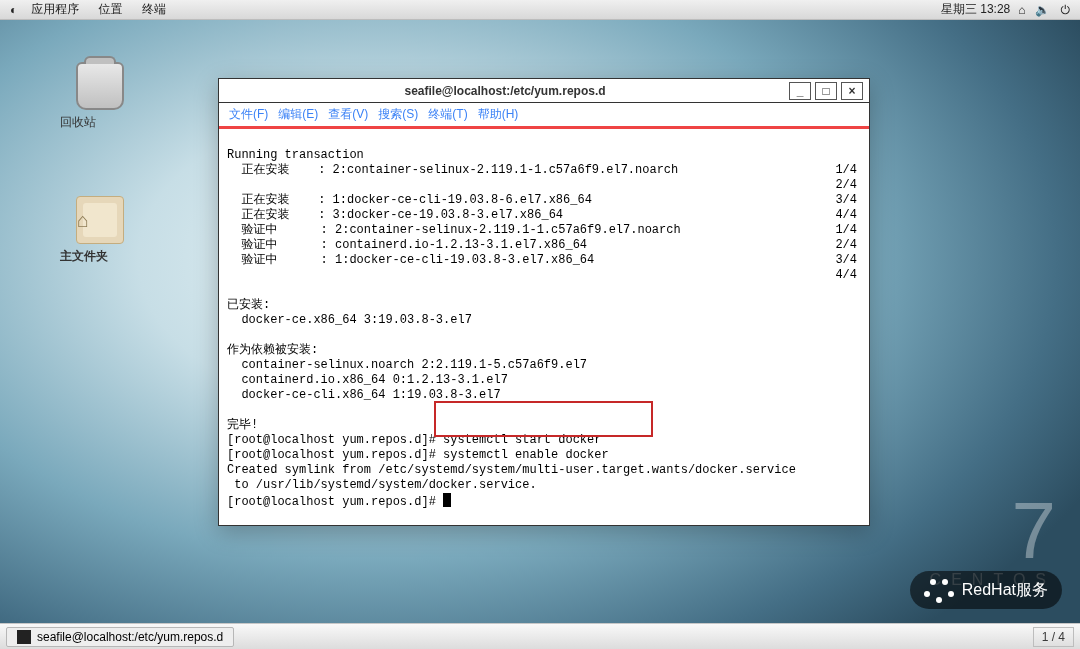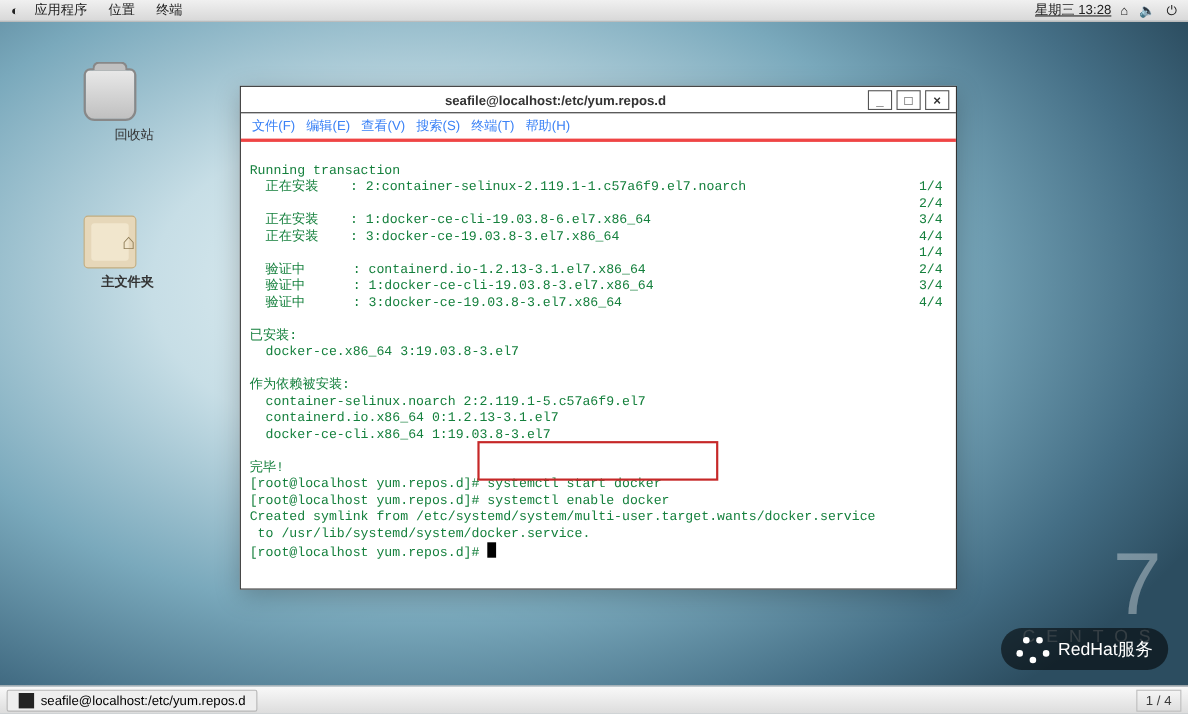--- a/index.html
+++ b/index.html
@@ -18,45 +18,45 @@
   
   .panel {
     position:absolute; top:0; left:0; right:0; height:20px;
     background:linear-gradient(#f0f0f0,#d8d8d8);
     border-bottom:1px solid #bcbcbc;
     display:flex; align-items:center;
     font-size:12px; padding:0 4px; color:#222;
   }
   .panel .menus span { padding:0 8px;margin-top:14px; }
   .panel .spacer { flex:1; }
-  .panel .clock { padding-right:8px;text-decoration:underline; }
+  .panel .clock { padding-right:8px; }
   .panel .tray { display:flex; gap:10px; padding-right:6px; }
 
   
-  .dicon { position:absolute; width:80px; text-align:right; font-size:12px; color:#333; }
+  .dicon { position:absolute; width:80px; text-align:left; font-size:12px; color:#333; }
   .dicon .glyph { width:48px; height:48px; margin:0 auto 4px; border-radius:6px; }
   .trash .glyph { background:linear-gradient(#e8e8e8,#c0c0c0); border:2px solid #888; border-radius:6px 6px 10px 10px; position:relative; }
   .trash .glyph::before { content:""; position:absolute; top:-8px; left:6px; right:6px; height:6px; background:#c0c0c0; border:2px solid #888; border-bottom:none; border-radius:6px 6px 0 0; }
   .home .glyph { background:#e6d7b9; border:1px solid #c4ad7f; position:relative; border-radius:4px; }
   .home .glyph::before { content:""; position:absolute; top:6px; left:6px; right:6px; bottom:6px; background:#f1e6cd; border-radius:3px; }
   .home .glyph::after { content:"⌂"; position:absolute; top:12px; left:0; right:0; font-size:20px; color:#8e7c56; }
 
   
   .taskbar { position:absolute; left:0; right:0; bottom:0; height:26px; background:linear-gradient(#f9f9f9,#dcdcdc); border-top:1px solid #c7c7c7; display:flex; align-items:center; font-size:12px; padding:0 6px; }
   .taskbar .btn { display:flex; gap:6px; align-items:center; padding:2px 10px; border:1px solid #b7b7b7; background:#eee; border-radius:2px; }
   .taskbar .btn .ticon{ width:14px; height:14px; background:#222; }
   .taskbar .pager { margin-left:auto; border:1px solid #bdbdbd; padding:2px 8px; color:#3a3a3a; }
 
   
   .win { position:absolute; left:218px; top:78px; width:652px; background:#fff; border:1px solid #333; box-shadow:0 6px 22px rgba(0,0,0,.25); }
   .titlebar { display:flex; align-items:center; height:24px; border-bottom:1px solid #333; padding:0 6px; font-size:12px; font-weight:600; color:#333; }
   .titlebar .t { flex:1; text-align:center; }
   .tb-btn { width:22px; height:18px; border:1px solid #555; margin-left:4px; display:flex; align-items:center; justify-content:center; font-size:12px; font-weight:700; cursor:pointer; }
   .menubar { display:flex; gap:10px; font-size:12px; padding:3px 10px; border-bottom:3px solid #ef4444; color:#3b82f6; }
-  .term { font-family:"Courier New",monospace; font-size:12px; line-height:1.25; padding:4px 8px 10px; white-space:pre; color:#15803d; position:relative; min-height:380px; }
+  .term { font-family:"Courier New",monospace; font-size:12px; line-height:1.25; padding:4px 8px 0; white-space:pre; color:#000000; position:relative; min-height:380px; }
   .term .rt { position:absolute; right:12px; }
   .cursor{ display:inline-block; width:8px; height:14px; background:#000; vertical-align:-2px; }
 
   .hl1{ position:absolute; left:434px; top:401px; width:219px; height:36px; border:2px solid #c62828; pointer-events:none; z-index:5; }
 
   .badge { position:absolute; right:18px; bottom:40px; display:flex; align-items:center; gap:8px; background:rgba(0,0,0,.55); color:#fff; padding:6px 14px; border-radius:22px; font-size:16px; }
   .badge .dots{ position:relative; width:30px; height:26px; }
   .badge .dots span{ position:absolute; width:6px; height:6px; background:#fff; border-radius:50%; }
   .badge .dots .a{ top:2px; left:6px;} .badge .dots .b{ top:2px; left:18px;}
   .badge .dots .c{ top:14px; left:0;} .badge .dots .d{ top:14px; left:24px;}
@@ -111,24 +111,24 @@
     <span>搜索(S)</span>
     <span>终端(T)</span>
     <span>帮助(H)</span>
   </div>
   <div class="term">
 <span>Running transaction</span>
 <span>  正在安装    : 2:container-selinux-2.119.1-1.c57a6f9.el7.noarch</span><span class="rt">1/4</span>
 <span class="rt">2/4</span>
 <span>  正在安装    : 1:docker-ce-cli-19.03.8-6.el7.x86_64</span><span class="rt">3/4</span>
 <span>  正在安装    : 3:docker-ce-19.03.8-3.el7.x86_64</span><span class="rt">4/4</span>
-<span class="rt">1/4</span>
+<span>  验证中      : 2:container-selinux-2.119.1-1.c57a6f9.el7.noarch</span><span class="rt">1/4</span>
 <span>  验证中      : containerd.io-1.2.13-3.1.el7.x86_64</span><span class="rt">2/4</span>
 <span>  验证中      : 1:docker-ce-cli-19.03.8-3.el7.x86_64</span><span class="rt">3/4</span>
-<span>  验证中      : 3:docker-ce-19.03.8-3.el7.x86_64</span><span class="rt">4/4</span>
+<span class="rt">4/4</span>
 <span></span>
 <span>已安装:</span>
 <span>  docker-ce.x86_64 3:19.03.8-3.el7</span>
 <span></span>
 <span>作为依赖被安装:</span>
 <span>  container-selinux.noarch 2:2.119.1-5.c57a6f9.el7</span>
 <span>  containerd.io.x86_64 0:1.2.13-3.1.el7</span>
 <span>  docker-ce-cli.x86_64 1:19.03.8-3.el7</span>
 <span></span>
 <span>完毕!</span>

